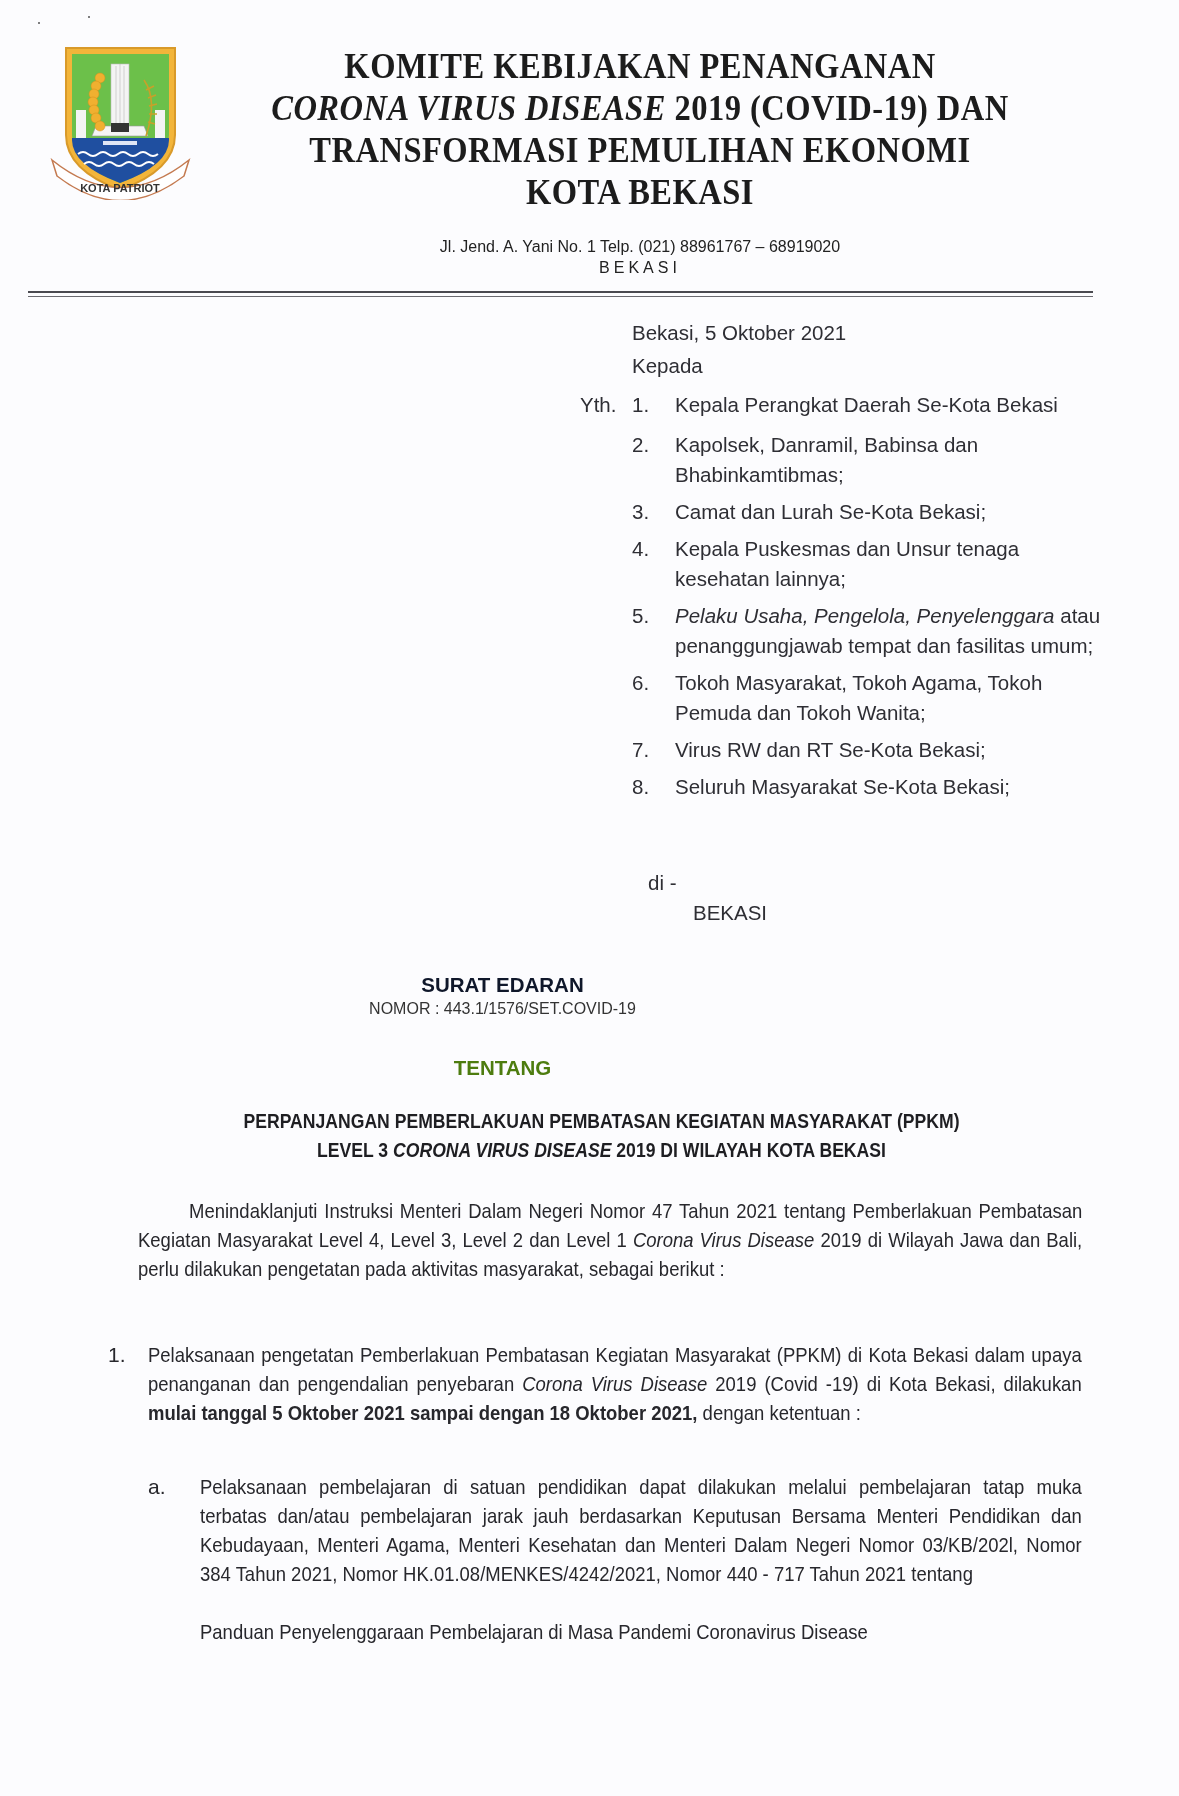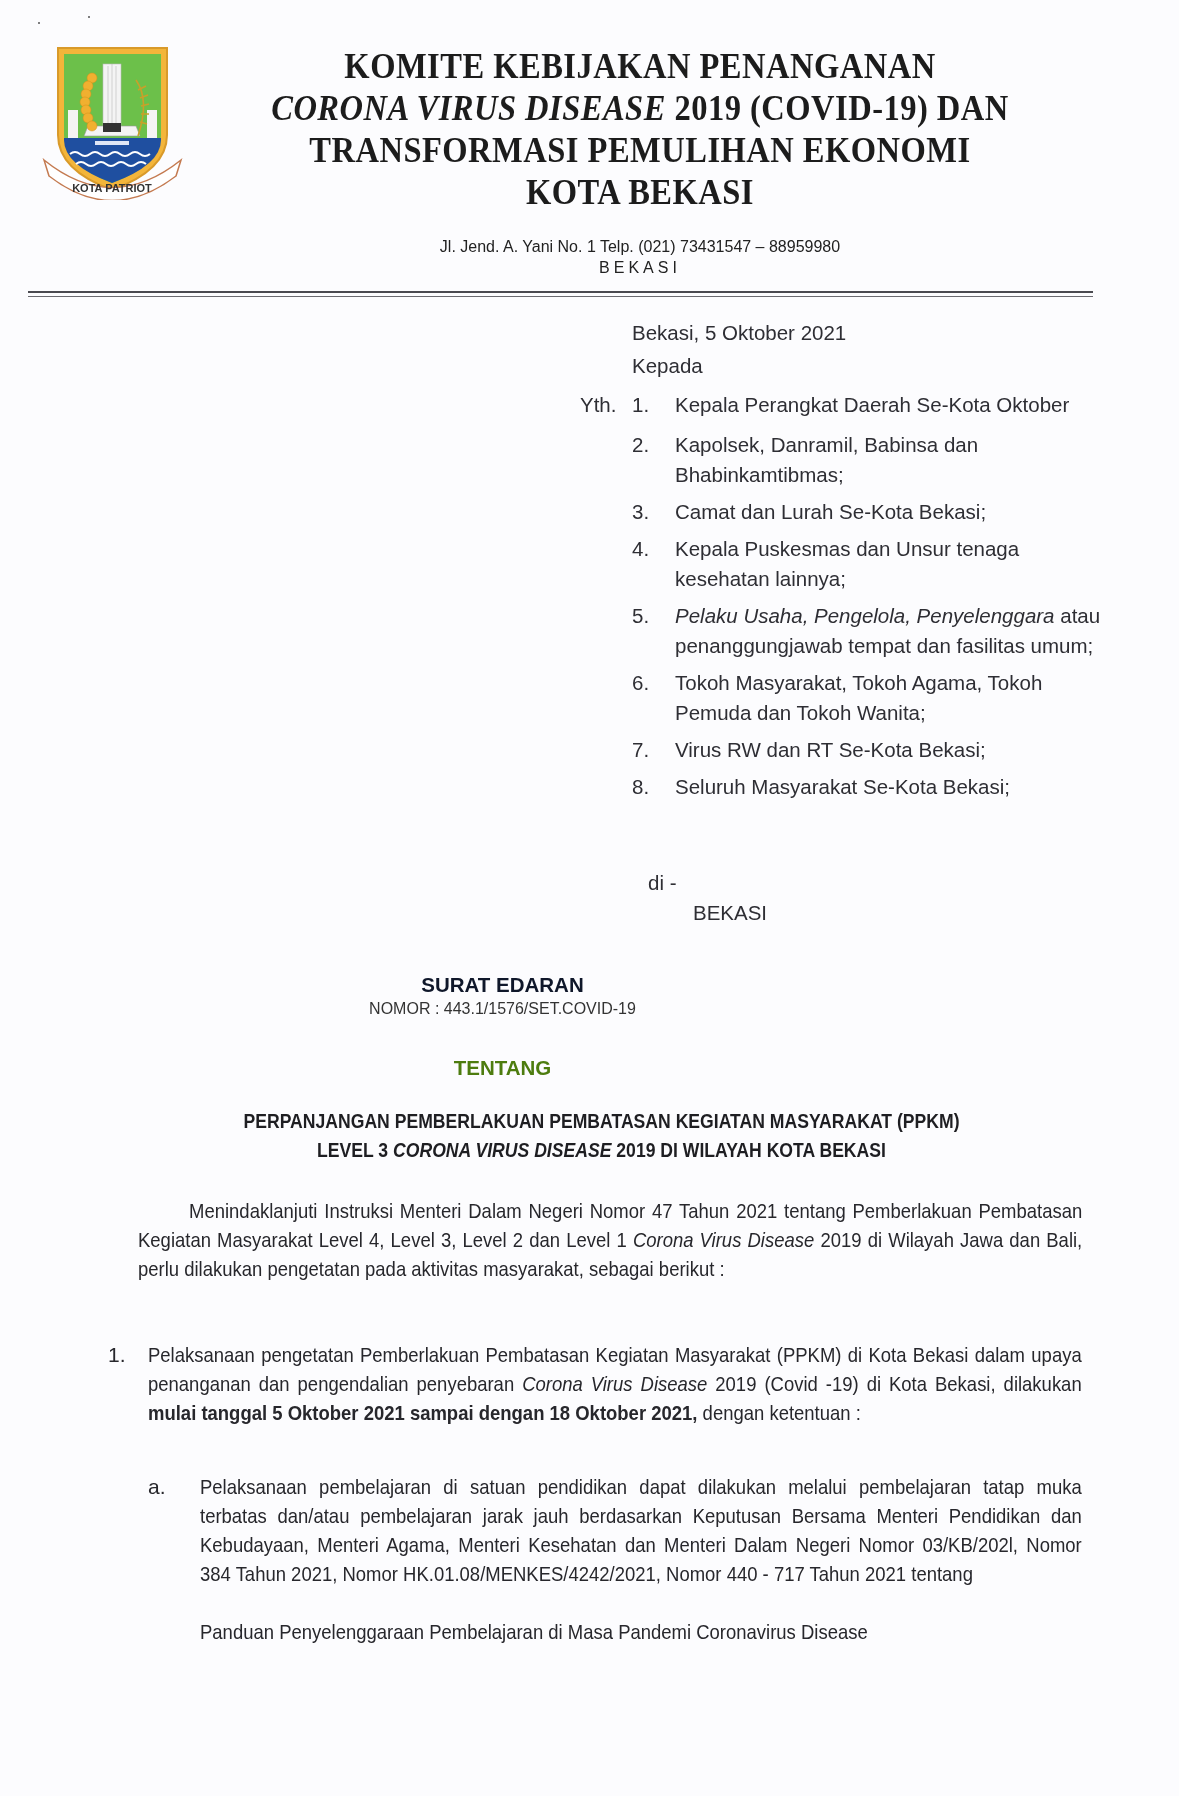--- a/index.html
+++ b/index.html
@@ -16,21 +16,21 @@
       color: #2a2a2e;
     }
     .page {
       position: absolute;
       inset: 0;
       background: #fcfcfe;
     }
     
     .logo {
       position: absolute;
-      left: 40px;
+      left: 48px;
       top: 40px;
       width: 145px;
       height: 160px;
     }
     .org-title {
       position: absolute;
       left: 200px;
       width: 880px;
       text-align: center;
       font-family: "Liberation Serif", serif;
@@ -253,33 +253,33 @@
 
       <path d="M4 120 Q72 175 141 120 L136 136 Q72 185 9 136 Z" fill="#ffffff" stroke="#c47a50" stroke-width="1.5"></path>
       <text x="72" y="152" text-anchor="middle" font-family="Liberation Sans, sans-serif" font-size="11" font-weight="bold" fill="#333">KOTA PATRIOT</text>
     </svg>
   </div>
 
   <div class="org-title l1">KOMITE KEBIJAKAN PENANGANAN</div>
   <div class="org-title l2"><i>CORONA VIRUS DISEASE</i><span> 2019 (COVID-19) DAN</span></div>
   <div class="org-title l3">TRANSFORMASI PEMULIHAN EKONOMI</div>
   <div class="org-title l4">KOTA BEKASI</div>
-  <div class="address">Jl. Jend. A. Yani No. 1 Telp. (021) 73431547 – 88959980</div>
+  <div class="address">Jl. Jend. A. Yani No. 1 Telp. (021) 88961767 – 68919020</div>
   <div class="address-city">BEKASI</div>
   <div class="rule"></div>
   <div class="rule2"></div>
 
   <div class="abs rt date">Bekasi,  5  Oktober 2021</div>
   <div class="abs rt kepada">Kepada</div>
   <div class="abs rt yth">Yth.</div>
 
   <ul class="rlist">
     <li style="margin-bottom:10px;">
       <span class="num">1.</span>
-      <span>Kepala Perangkat Daerah Se-Kota Oktober</span>
+      <span>Kepala Perangkat Daerah Se-Kota Bekasi</span>
     </li>
     <li style="width:360px;">
       <span class="num">2.</span>
       <span>Kapolsek, Danramil, Babinsa dan Bhabinkamtibmas;</span>
     </li>
     <li>
       <span class="num">3.</span>
       <span>Camat dan Lurah Se-Kota Bekasi;</span>
     </li>
     <li style="width:430px;">

